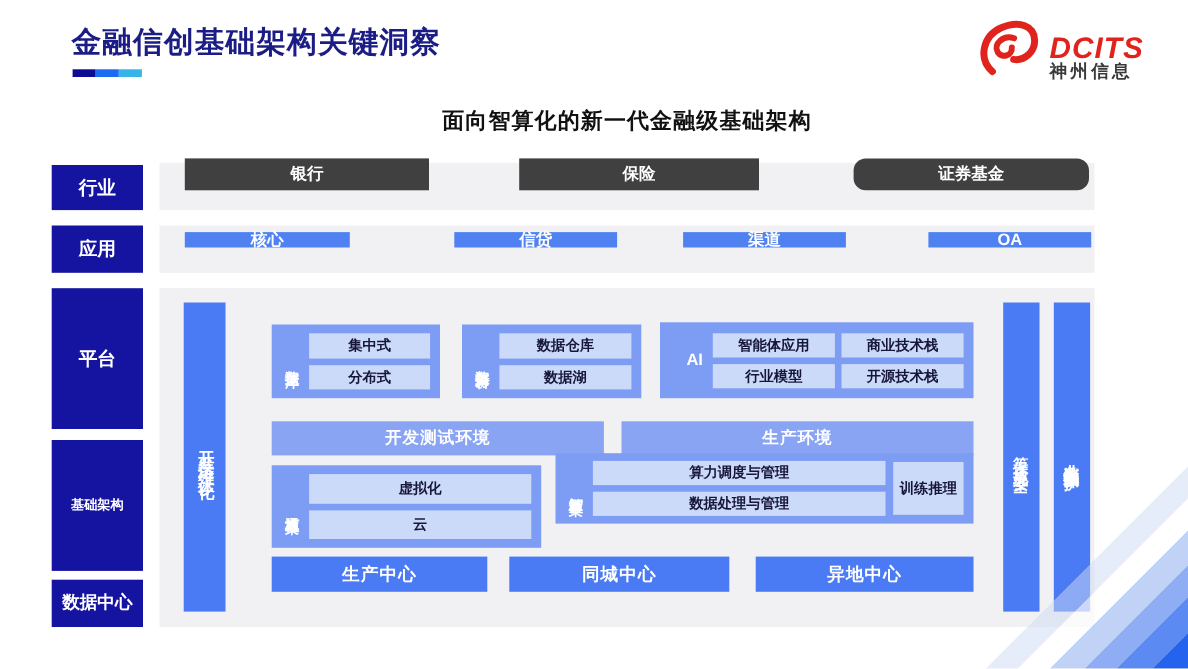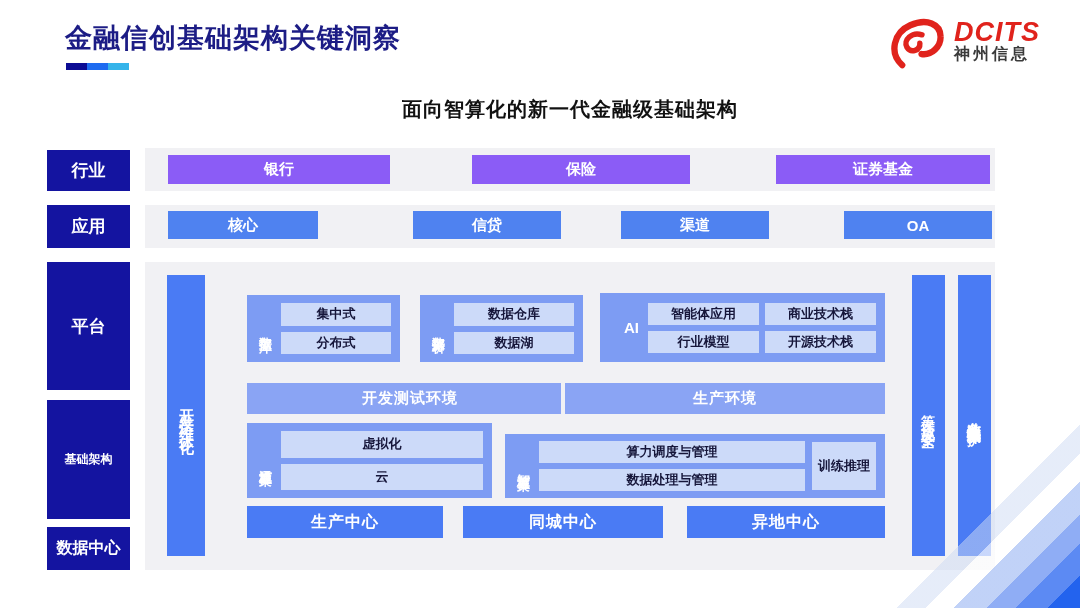--- a/index.html
+++ b/index.html
@@ -5,21 +5,21 @@
   html,body{margin:0;padding:0;background:#ffffff;}
   body{font-family:"Liberation Sans","DejaVu Sans",sans-serif;}
   .canvas{position:relative;width:1080px;height:608px;background:#ffffff;overflow:hidden;}
 
   
   .page-title{position:absolute;left:65px;top:20px;font-size:27px;font-weight:bold;color:#1c1c85;letter-spacing:1px;}
   .title-underline{position:absolute;left:66px;top:63px;display:flex;height:7px;}
   .title-underline span{width:21px;height:7px;display:block;}
   .u1{background:#0c0c94;} .u2{background:#1e6bf0;} .u3{background:#35b4ea;}
 
-  .logo{position:absolute;left:888px;top:18px;display:flex;align-items:flex-start;gap:8px;}
+  .logo{position:absolute;left:888px;top:18px;display:flex;align-items:flex-end;gap:8px;}
   .logo-text{display:flex;flex-direction:column;line-height:1.05;}
   .logo-brand{font-size:27px;font-weight:bold;font-style:italic;color:#e0231c;letter-spacing:1px;}
   .logo-company{font-size:16px;font-weight:bold;color:#3a3a3a;letter-spacing:3px;}
 
   .subtitle{position:absolute;left:145px;top:96px;width:850px;text-align:center;font-size:20px;font-weight:bold;color:#111111;letter-spacing:1px;}
 
   
   .layer-label{position:absolute;left:47px;width:83px;background:#1414a0;color:#ffffff;font-weight:bold;display:flex;align-items:center;justify-content:center;}
   .ll-industry{top:150px;height:41px;font-size:17px;}
   .ll-application{top:205px;height:43px;font-size:17px;}
@@ -28,46 +28,46 @@
   .ll-datacenter{top:527px;height:43px;font-size:16px;}
 
   
   .strip{position:absolute;left:145px;width:850px;background:#f1f1f4;}
   .strip-industry{top:148px;height:43px;}
   .strip-application{top:205px;height:43px;}
   .big-container{position:absolute;left:145px;top:262px;width:850px;height:308px;background:#f1f1f4;}
 
   
   .btn{position:absolute;display:flex;align-items:center;justify-content:center;color:#ffffff;font-weight:bold;font-size:15px;}
-  .btn-industry{background:#8b5cf6;top:155px;height:29px;}
-  .btn-app{background:#4f82f0;top:211px;height:28px;}
+  .btn-industry{background:#404040;top:144px;height:29px;}
+  .btn-app{background:#4f82f0;top:211px;height:14px;}
 
   
   .vbar{position:absolute;background:#4a7bf4;color:#ffffff;font-weight:bold;display:flex;align-items:center;justify-content:center;writing-mode:vertical-rl;text-orientation:upright;letter-spacing:5px;}
   .vbar-left{left:22px;top:13px;width:38px;height:281px;font-size:15px;}
   .vbar-r1{left:767px;top:13px;width:33px;height:281px;font-size:14px;letter-spacing:4px;}
   .vbar-r2{left:813px;top:13px;width:33px;height:281px;font-size:14px;letter-spacing:1px;}
 
   
   .group{position:absolute;background:#7d9cf3;display:flex;align-items:center;gap:7px;padding:8px 9px;box-sizing:border-box;}
   .group-label-v{writing-mode:vertical-rl;text-orientation:upright;color:#ffffff;font-weight:bold;font-size:13px;letter-spacing:1px;flex:0 0 auto;display:flex;align-items:center;justify-content:center;}
   .group-label-h{color:#ffffff;font-weight:bold;font-size:15px;flex:0 0 auto;padding:0 2px;margin-left:13px;}
   .group-col{display:flex;flex-direction:column;gap:6px;flex:1;height:100%;justify-content:center;}
   .group-grid{display:grid;grid-template-columns:1fr 1fr;gap:6px;flex:1;}
   .chip{background:#ccdaf9;color:#16163a;font-weight:600;font-size:13px;display:flex;align-items:center;justify-content:center;flex:1;min-height:22px;}
   .g-db{left:102px;top:33px;width:153px;height:67px;}
   .g-ana{left:275px;top:33px;width:163px;height:67px;}
   .g-ai{left:455px;top:31px;width:285px;height:69px;}
   .g-fw1{left:102px;top:161px;width:245px;height:75px;}
-  .g-fw2{left:360px;top:172px;width:380px;height:64px;}
+  .g-fw2{left:360px;top:150px;width:380px;height:64px;}
   .side-chip{background:#ccdaf9;color:#16163a;font-weight:600;font-size:13px;display:flex;align-items:center;justify-content:center;text-align:center;width:64px;height:100%;line-height:1.5;flex:0 0 auto;}
 
   
   .env-bar{position:absolute;top:121px;height:31px;background:#8aa4f4;color:#ffffff;font-weight:bold;font-size:15px;display:flex;align-items:center;justify-content:center;letter-spacing:1px;}
-  .env-1{left:102px;width:302px;padding-left:12px;}
+  .env-1{left:102px;width:302px;}
   .env-2{left:420px;width:320px;}
 
   
   .center-btn{position:absolute;top:244px;height:32px;background:#4a7bf4;color:#ffffff;font-weight:bold;font-size:16px;display:flex;align-items:center;justify-content:center;letter-spacing:1px;}
   .cb-1{left:102px;width:196px;}
   .cb-2{left:318px;width:200px;}
   .cb-3{left:542px;width:198px;}
 
   
   .corner-deco{position:absolute;right:0;bottom:0;width:360px;height:360px;pointer-events:none;z-index:5;
@@ -111,21 +111,21 @@
 
   <div class="layer-label ll-industry">行业</div>
   <div class="layer-label ll-platform">平台</div>
   <div class="layer-label ll-application">应用</div>
   <div class="layer-label ll-infrastructure">基础架构</div>
   <div class="layer-label ll-datacenter">数据中心</div>
 
   <div class="strip strip-industry"></div>
   <div class="btn btn-industry" style="left:168px;width:222px;">银行</div>
   <div class="btn btn-industry" style="left:472px;width:218px;">保险</div>
-  <div class="btn btn-industry" style="left:776px;width:214px;">证券基金</div>
+  <div class="btn btn-industry" style="left:776px;width:214px;border-radius:11px;">证券基金</div>
 
   <div class="strip strip-application"></div>
   <div class="btn btn-app" style="left:168px;width:150px;">核心</div>
   <div class="btn btn-app" style="left:393px;width:148px;margin-left:20px;">信贷</div>
   <div class="btn btn-app" style="left:621px;width:148px;">渠道</div>
   <div class="btn btn-app" style="left:844px;width:148px;">OA</div>
 
   <div class="big-container">
 
     <div class="vbar vbar-left">开发运维一体化</div>

